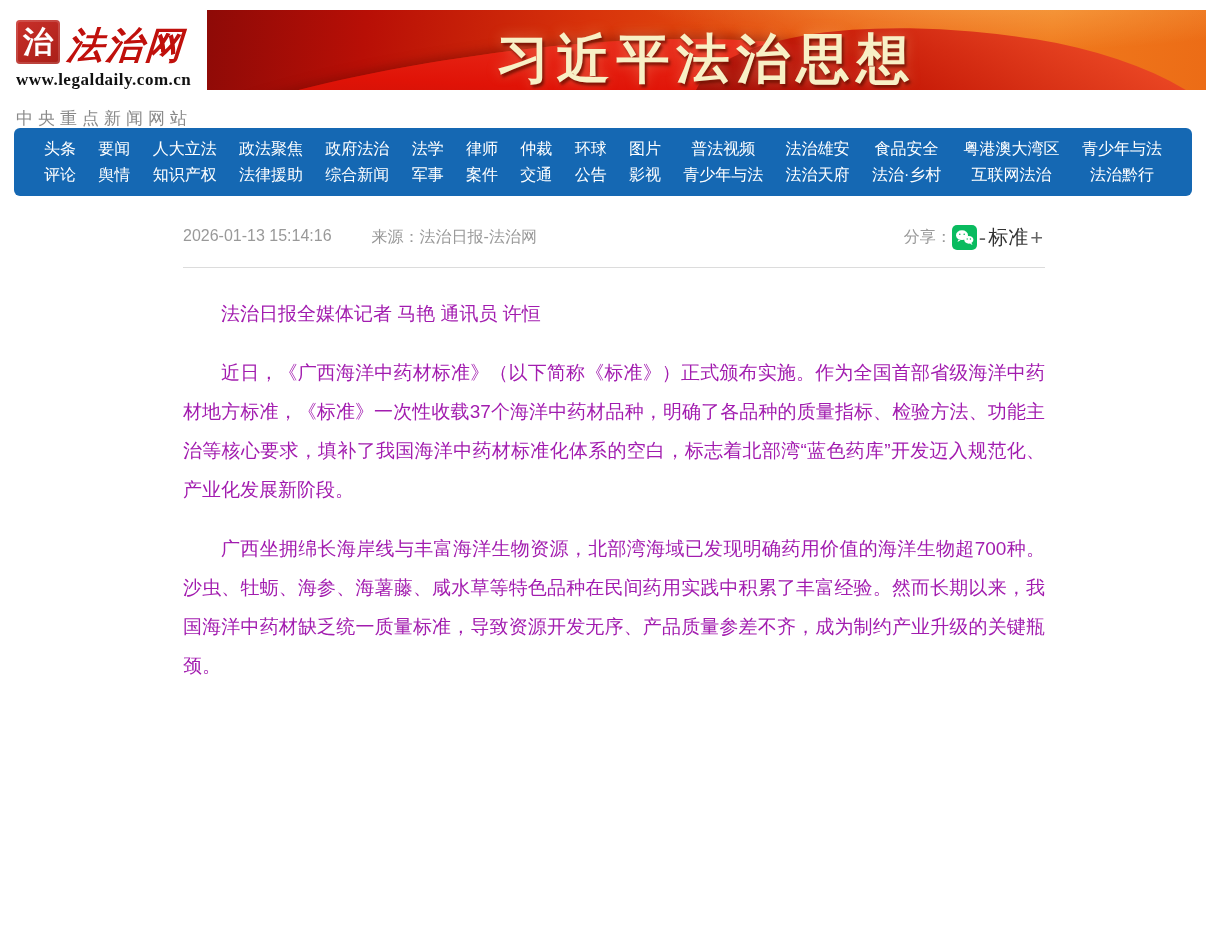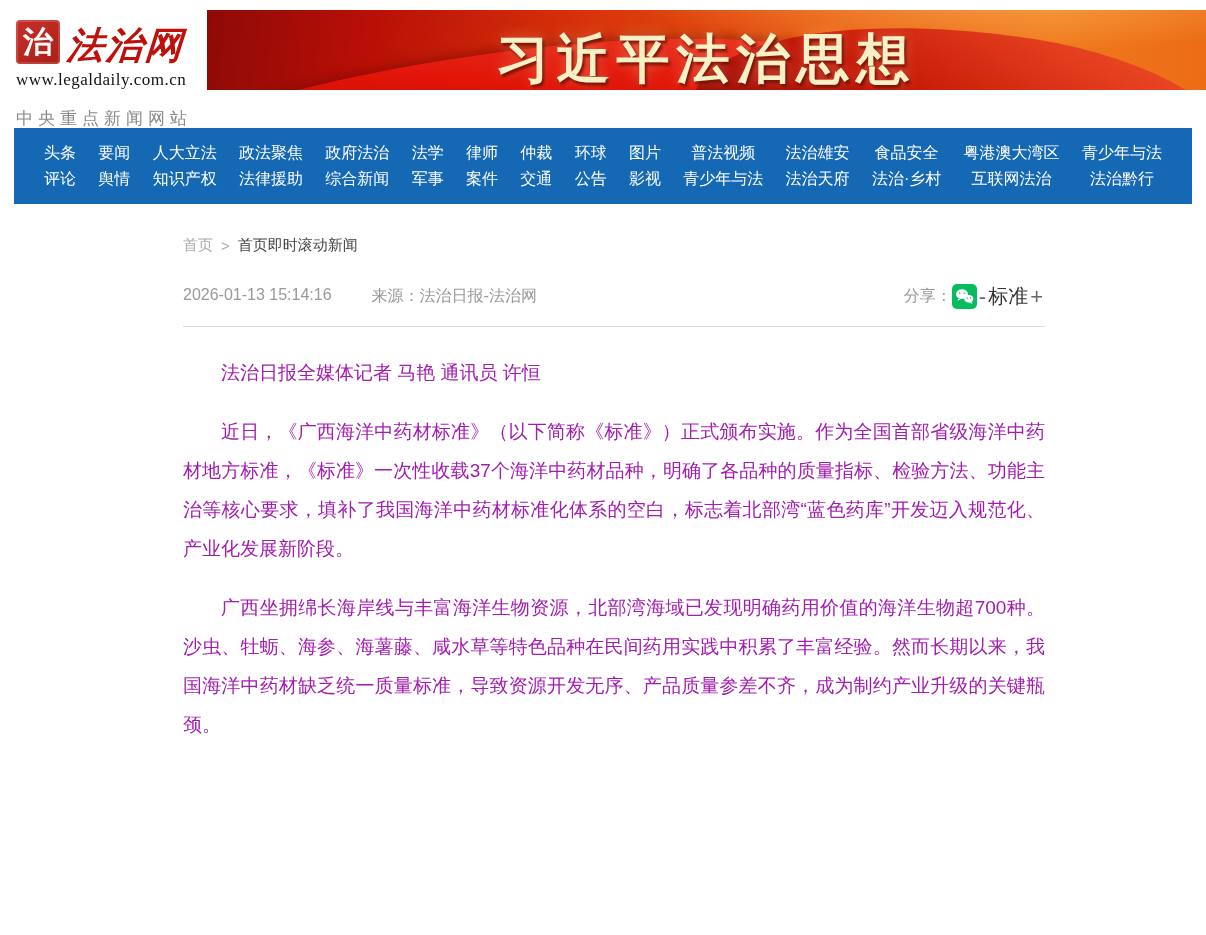--- a/index.html
+++ b/index.html
@@ -11,43 +11,43 @@
   .logo-block { position:absolute; left:16px; top:20px; width:186px; }
   .logo-top { display:flex; align-items:flex-end; gap:7px; }
   .seal { width:44px; height:44px; border-radius:4px; flex:0 0 44px;
           background:linear-gradient(145deg,#c9302a,#a91f18);
           color:#fff; font-family:"DejaVu Serif",serif; font-weight:bold; font-size:30px;
           display:flex; align-items:center; justify-content:center;
           box-shadow:inset 0 0 0 2px rgba(255,255,255,.15); }
   .brand { font-family:"DejaVu Serif",serif; font-weight:bold; font-style:italic;
            color:#c0100c; font-size:37px; line-height:1; letter-spacing:2px;
            transform:skewX(-4deg); }
-  .logo-url { font-family:"Liberation Serif",serif; font-weight:normal; font-size:17px;
+  .logo-url { font-family:"Liberation Serif",serif; font-weight:bold; font-size:17px;
               color:#111; letter-spacing:.5px; margin-top:6px; }
   .logo-tagline { color:#8a8a8a; font-size:17px; letter-spacing:5px; margin-top:17px; }
 
   .banner { position:absolute; left:207px; right:0; top:10px; height:80px; overflow:hidden;
             background:
               radial-gradient(ellipse 60% 120% at 78% -20%, rgba(255,210,120,.45), transparent 60%),
               linear-gradient(97deg,#8e0a07 0%,#b80f06 16%,#d8330b 38%,#e95c11 62%,#f0791c 84%,#ec6c16 100%); }
   .banner:before { content:""; position:absolute; left:-6%; bottom:-70%; width:75%; height:120%;
             background:linear-gradient(10deg,#9c0c05,#e01307 55%,#f0402a);
             border-radius:50% 50% 0 0 / 70% 90% 0 0; transform:rotate(-7deg);
             box-shadow:0 -4px 10px rgba(120,10,0,.5); }
   .banner:after { content:""; position:absolute; right:-4%; bottom:-85%; width:55%; height:160%;
             background:linear-gradient(200deg,#f5502e,#c21105 60%,#8e0a05);
             border-radius:60% 40% 0 0 / 90% 70% 0 0; transform:rotate(9deg); opacity:.9; }
   .banner-title { position:absolute; left:0; right:0; top:14px; text-align:center; z-index:2;
             font-family:"DejaVu Serif",serif; font-weight:bold; font-size:53px;
             color:#f8f0c6; letter-spacing:7px;
             text-shadow:2px 3px 3px rgba(110,15,0,.85), 0 0 14px rgba(255,240,180,.35); }
 
   
-  .nav { margin:0 14px; height:76px; background:#1568b3;
-         display:flex; justify-content:space-between; align-items:center; padding:0 30px; }
+  .nav { margin:0 14px; height:68px; background:#1568b3;
+         display:flex; justify-content:space-between; align-items:center; padding:0 30px;border-radius:6px; }
   .nav-col { display:flex; flex-direction:column; align-items:center; gap:10px; }
   .nav-link { color:#fff; font-size:16px; white-space:nowrap; cursor:pointer; line-height:1; }
 
   
   .content { width:862px; margin-left:183px; }
   .breadcrumb { margin-top:32px; font-size:15px; color:#aaa; display:flex; gap:8px; align-items:center; }
   .crumb-home { color:#aaa; cursor:pointer; }
   .crumb-sep { color:#aaa; }
   .crumb-current { color:#444; cursor:pointer; }
 
@@ -143,25 +143,20 @@
     <span class="nav-link">互联网法治</span>
   </div>
   <div class="nav-col">
     <span class="nav-link">青少年与法</span>
     <span class="nav-link">法治黔行</span>
   </div>
 </div>
 
 <div class="content">
 
-  <div class="breadcrumb">
-    <span class="crumb-home">首页</span>
-    <span class="crumb-sep">&gt;</span>
-    <span class="crumb-current">首页即时滚动新闻</span>
-  </div>
 
 
   <div class="meta-row">
     <div class="meta-left">
       <span>2026-01-13 15:14:16</span>
       <span>来源：法治日报-法治网</span>
     </div>
     <div class="meta-right">
       <span class="share-label">分享：</span>
       <button class="wechat-btn" title="">

